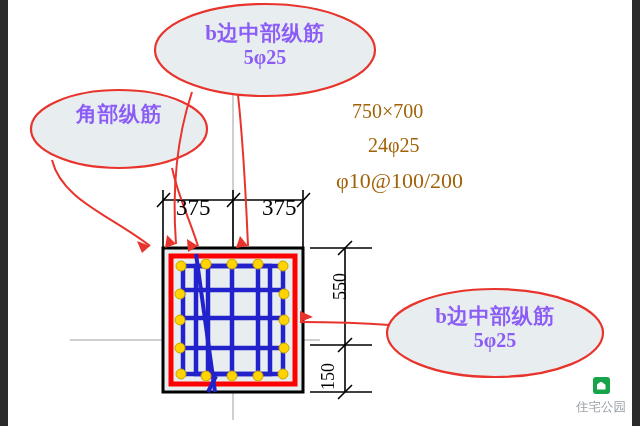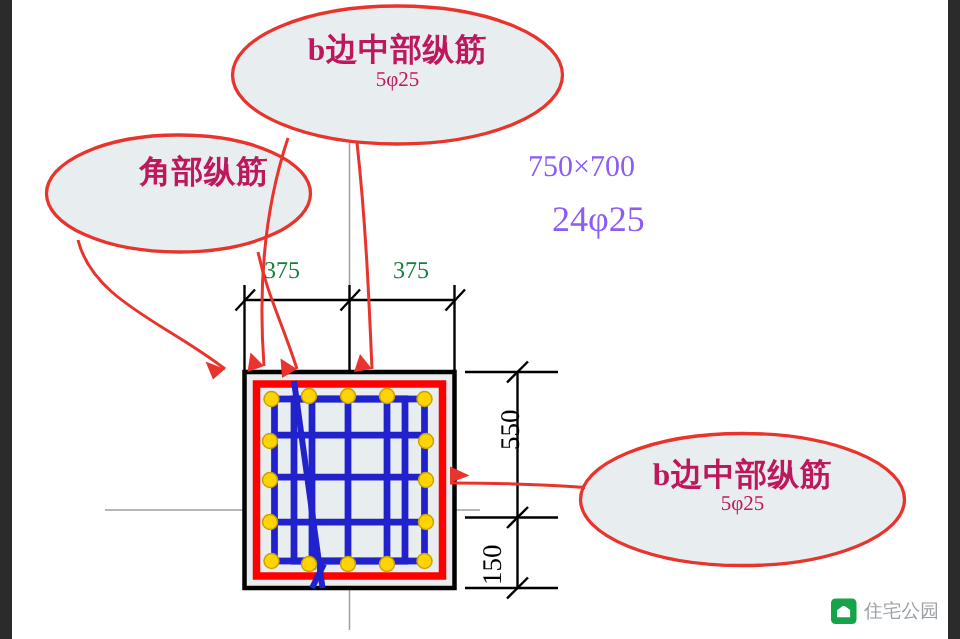--- a/index.html
+++ b/index.html
@@ -32,45 +32,46 @@
     position: absolute;
     left: 0;
     top: 0;
     width: 640px;
     height: 426px;
   }
 
   .callout-text {
     position: absolute;
     text-align: center;
-    color: #be185d;
+    color: #8b5cf6;
     font-family: "Liberation Serif", serif;
     line-height: 1.12;
     pointer-events: none;
     white-space: nowrap;
   }
   .callout-text .l1 { font-size: 21px; font-weight: 700; letter-spacing: 0.5px; }
-  .callout-text .l2 { font-size: 14px; font-weight: 400; }
+  .callout-text .l2 { font-size: 20px; font-weight: 700; }
 
   .spec-text {
     position: absolute;
-    color: #8b5cf6;
+    color: #a16207;
     font-family: "Liberation Serif", serif;
     white-space: nowrap;
   }
   .spec-1 { font-size: 20px; left: 352px; top: 100px; }
-  .spec-2 { font-size: 24px; left: 368px; top: 134px; }
+  .spec-2 { font-size: 20px; left: 368px; top: 134px; }
   .spec-3 { font-size: 22px; left: 336px; top: 168px; }
 
   .dim-text {
     position: absolute;
-    color: #15803d;
-    font-size: 16px;
-    font-family: "Liberation Serif", serif;
-    white-space: nowrap;
+    color: #000000;
+    font-size: 23px;
+    font-family: "Liberation Serif", serif;
+    white-space: nowrap;
+    margin-top: 23px;
   }
   .dim-375a { left: 176px; top: 172px; }
   .dim-375b { left: 262px; top: 172px; }
 
   .dim-v {
     position: absolute;
     color: #000000;
     font-size: 18px;
     font-family: "Liberation Serif", serif;
     white-space: nowrap;
@@ -80,20 +81,21 @@
   .dim-550 { left: 330px; top: 300px; }
   .dim-150 { left: 318px; top: 390px; }
 
   .wm {
     position: absolute;
     right: 14px;
     bottom: 10px;
     display: flex;
     align-items: center;
     gap: 5px;
+    flex-direction: column;
   }
   .wm-badge {
     width: 17px;
     height: 17px;
     border-radius: 3px;
     background: #16a34a;
     position: relative;
     flex: none;
   }
   .wm-badge::after {
@@ -213,36 +215,37 @@
     </g>
     <g fill="#e8342c" stroke="none">
       <path d="M150 246 l -13 -5 l 5 12 z"></path>
       <path d="M198 246 l -11 -7 l 1 13 z"></path>
       <path d="M176 244 l -9 -9 l -2 13 z"></path>
       <path d="M248 246 l -8 -10 l -4 12 z"></path>
       <path d="M300 322 l 13 -5 l -13 -6 z"></path>
     </g>
   </svg>
 
-  <div class="callout-text" style="left:56px; top:103px; width:160px;">
+  <div class="callout-text" style="left:39px; top:103px; width:160px;">
     <div class="l1">角部纵筋</div>
   </div>
 
   <div class="callout-text" style="left:165px; top:22px; width:200px;">
     <div class="l1">b边中部纵筋</div>
     <div class="l2">5φ25</div>
   </div>
 
   <div class="callout-text" style="left:395px; top:305px; width:200px;">
     <div class="l1">b边中部纵筋</div>
     <div class="l2">5φ25</div>
   </div>
 
   <div class="spec-text spec-1">750×700</div>
   <div class="spec-text spec-2">24φ25</div>
+  <div class="spec-text spec-3">φ10@100/200</div>
 
   <div class="dim-text dim-375a">375</div>
   <div class="dim-text dim-375b">375</div>
   <div class="dim-v dim-550">550</div>
   <div class="dim-v dim-150">150</div>
 
   <div class="wm">
     <span class="wm-badge"></span>
     <span class="wm-label">住宅公园</span>
   </div>

